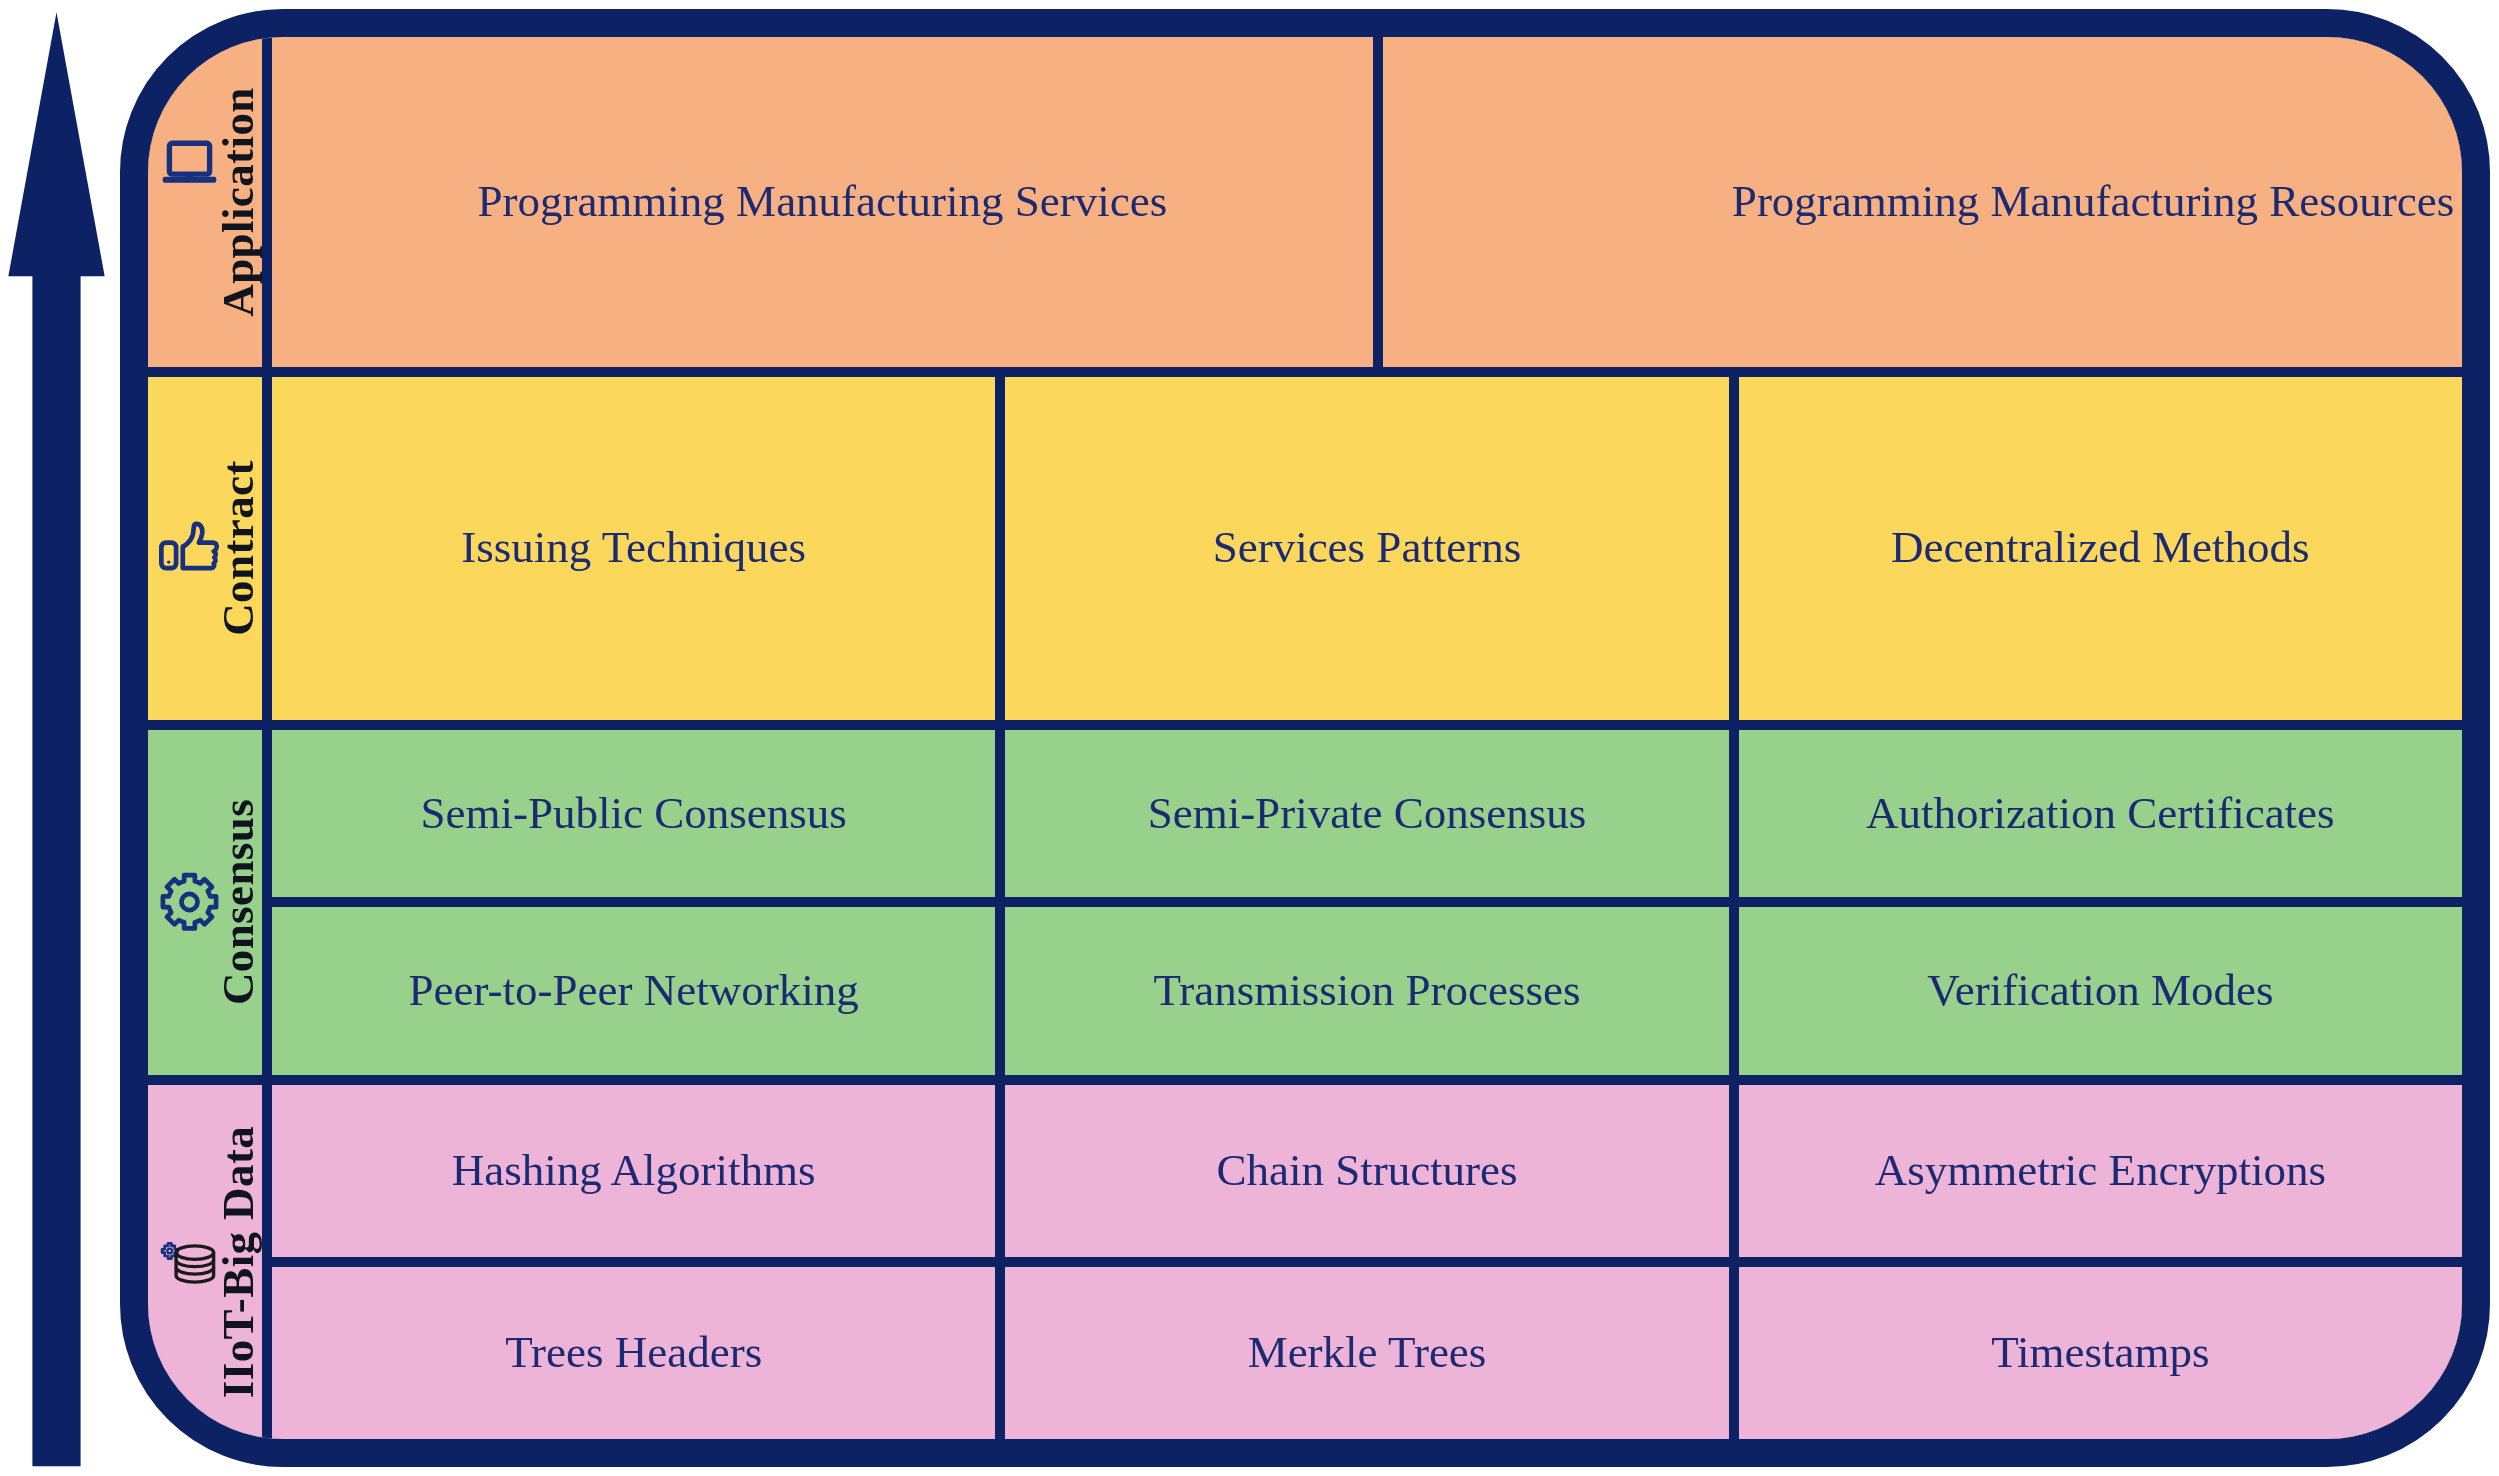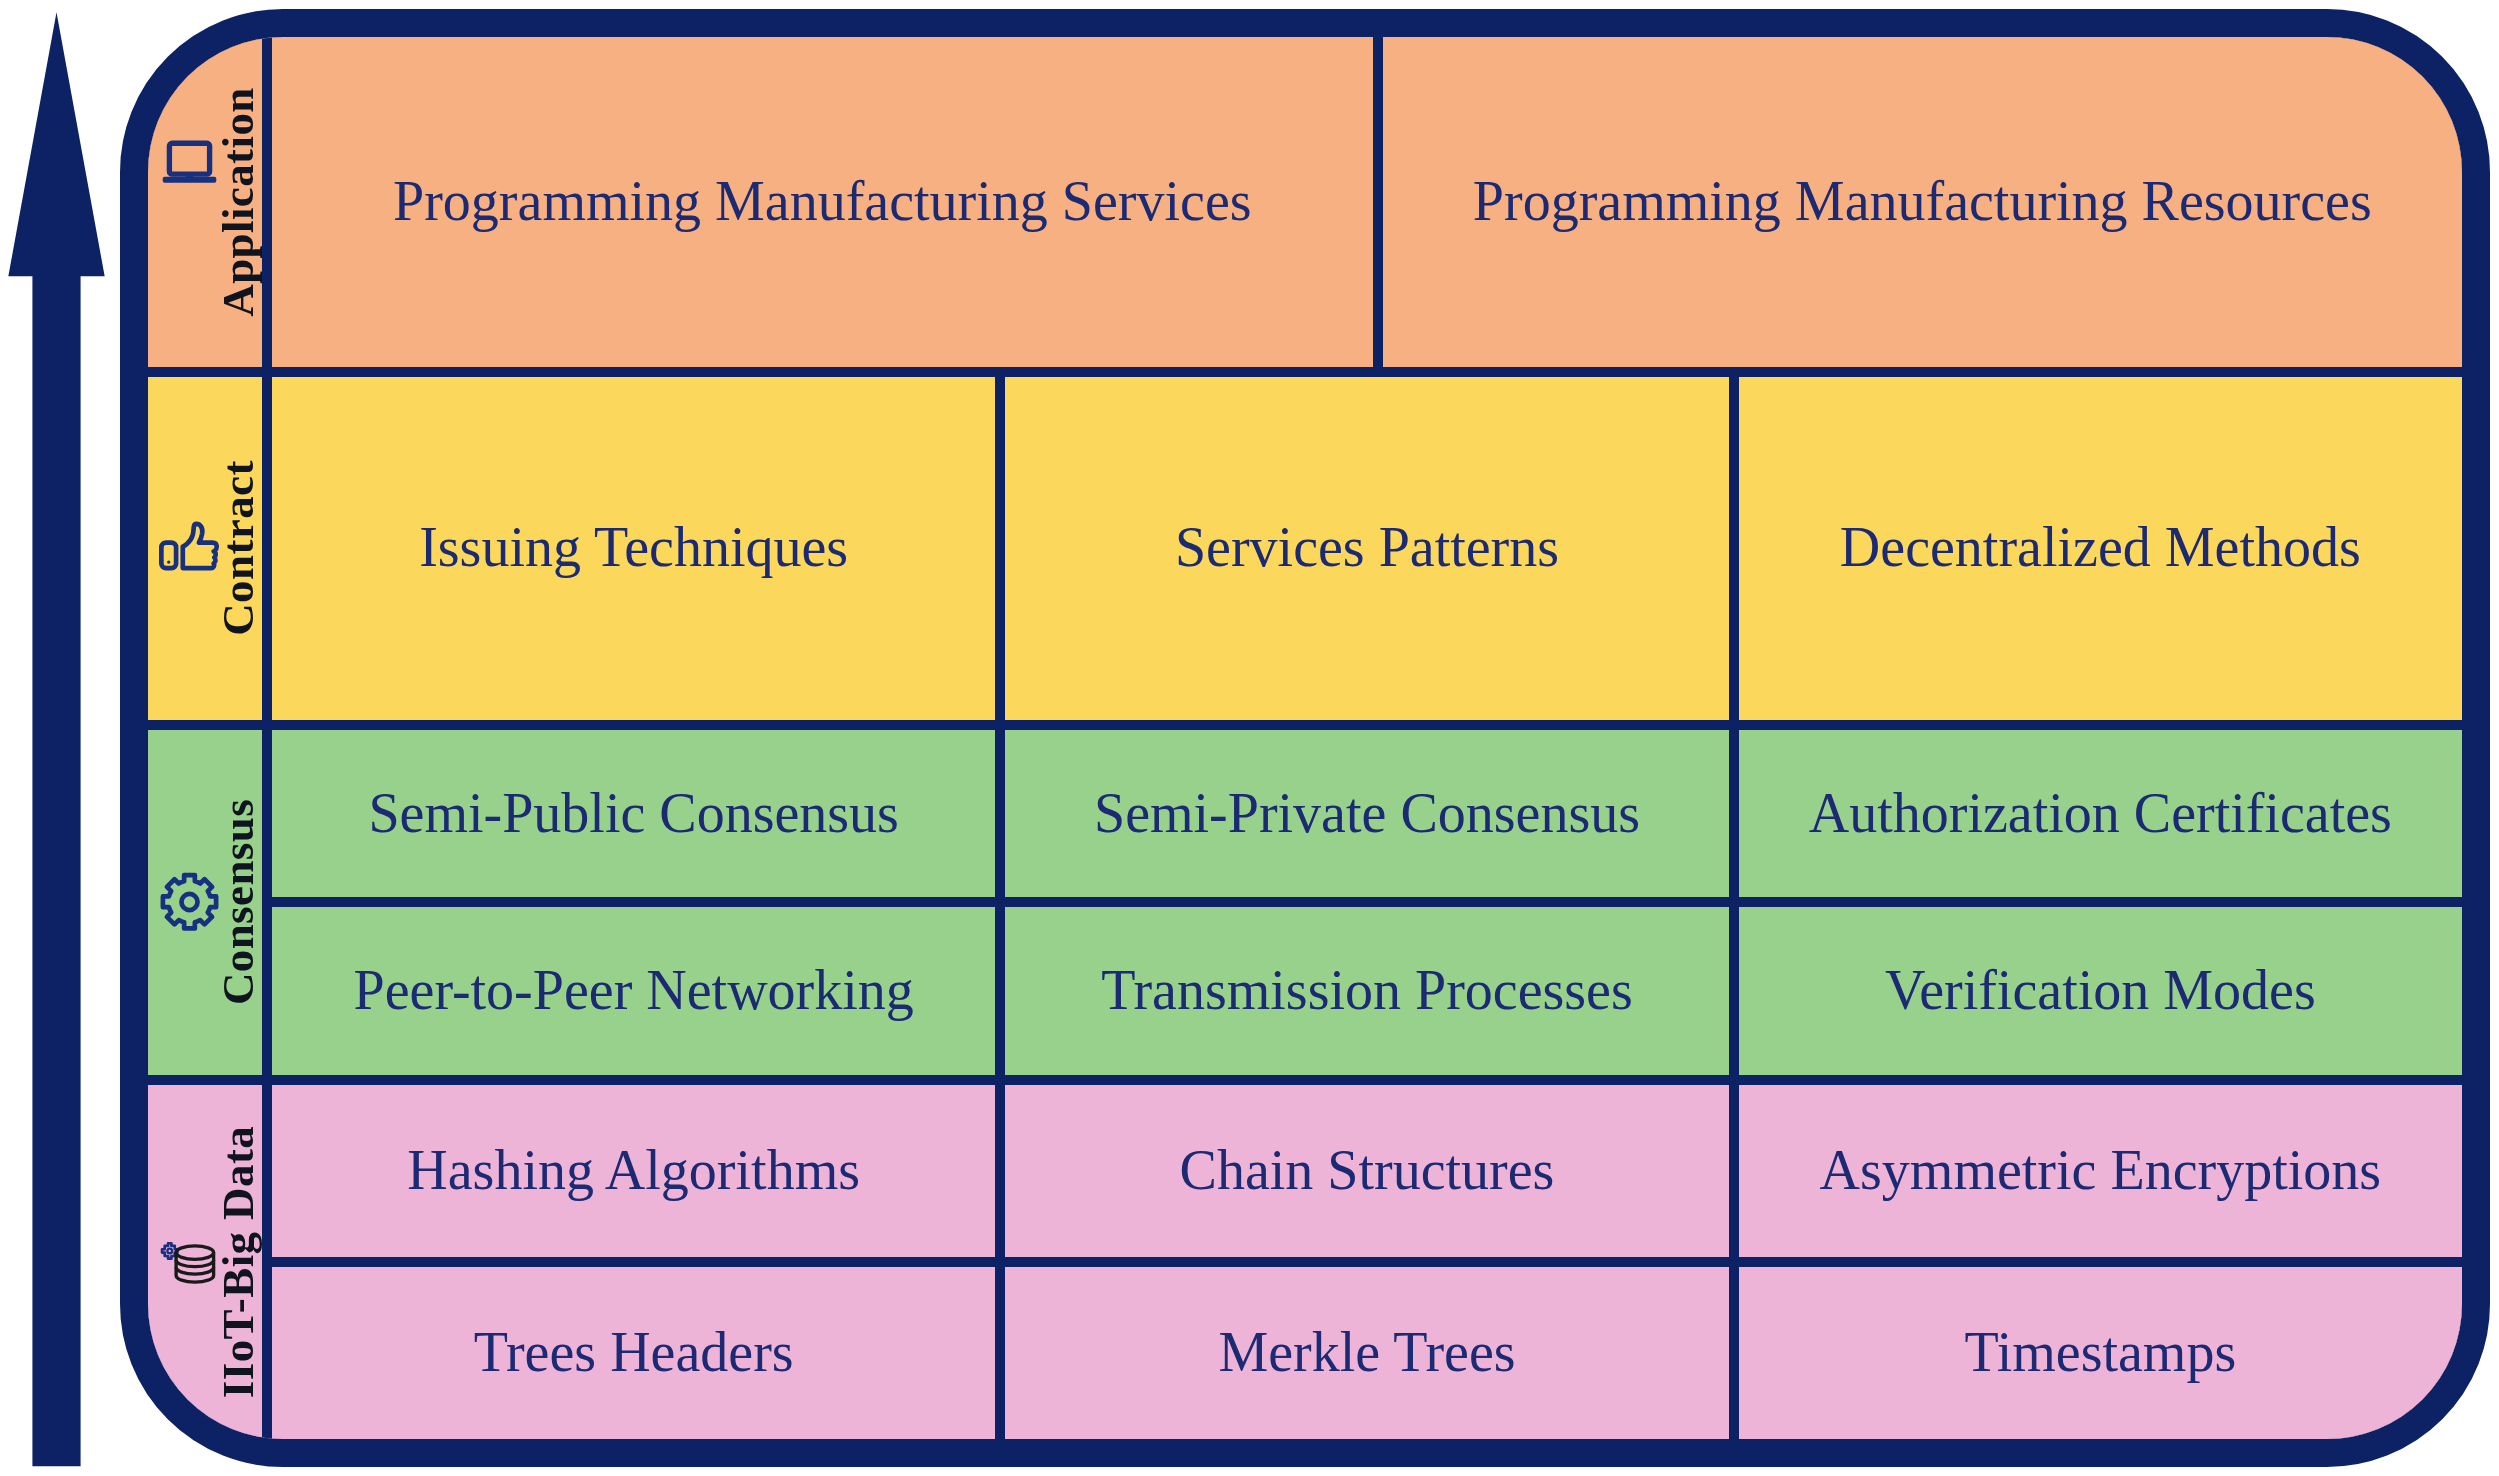--- a/index.html
+++ b/index.html
@@ -124,37 +124,37 @@
     align-items: center;
     justify-content: center;
     box-sizing: border-box;
     border-right: 10px solid #0d2265;
     text-align: center;
     padding: 0 7.8px;
   }
   .cell:last-child { border-right: none; }
   .cell-text {
     color: #1b2a72;
-    font-size: 56px;
+    font-size: 45px;
     line-height: 1.1;
   }
 
   
   .app      .cell { background: #f7b081; }
   .app      .layer-label { background: #f7b081; }
   .contract .cell { background: #fbd75b; }
   .contract .layer-label { background: #fbd75b; }
   .consensus .cell { background: #97d18c; }
   .consensus .layer-label { background: #97d18c; }
   .bigdata  .cell { background: #eeb4d8; text-align: center; }
   .bigdata  .layer-label { background: #eeb4d8; }
 
   
   .app .cell.wide-a { flex: 1.02 1 0; }
-  .app .cell.wide-b { flex: 1 1 0; }
+  .app .cell.wide-b { flex: 1 1 0; justify-content: flex-end; }
 </style>
 </head>
 <body>
 
 <div id="canvas">
 
   <svg id="up-arrow" viewBox="0 0 130 1886" preserveAspectRatio="none">
     <polygon points="65,8 127,348 96,348 96,1880 34,1880 34,348 3,348" fill="#0d2265"></polygon>
   </svg>
 

